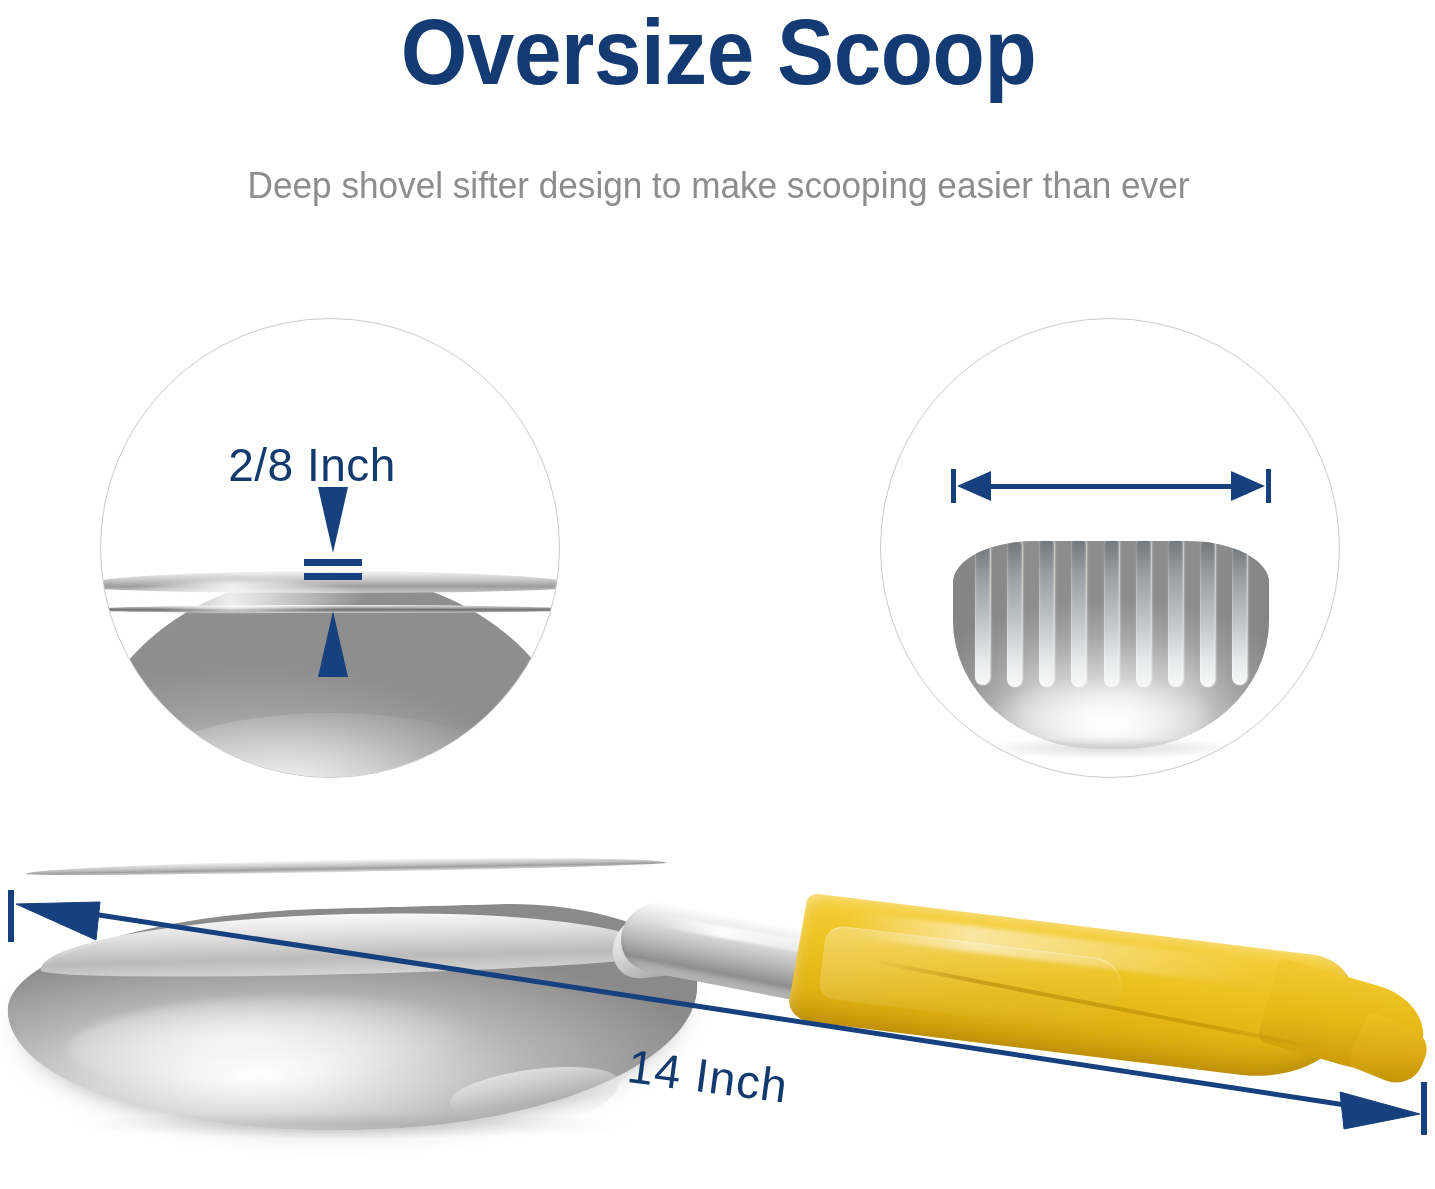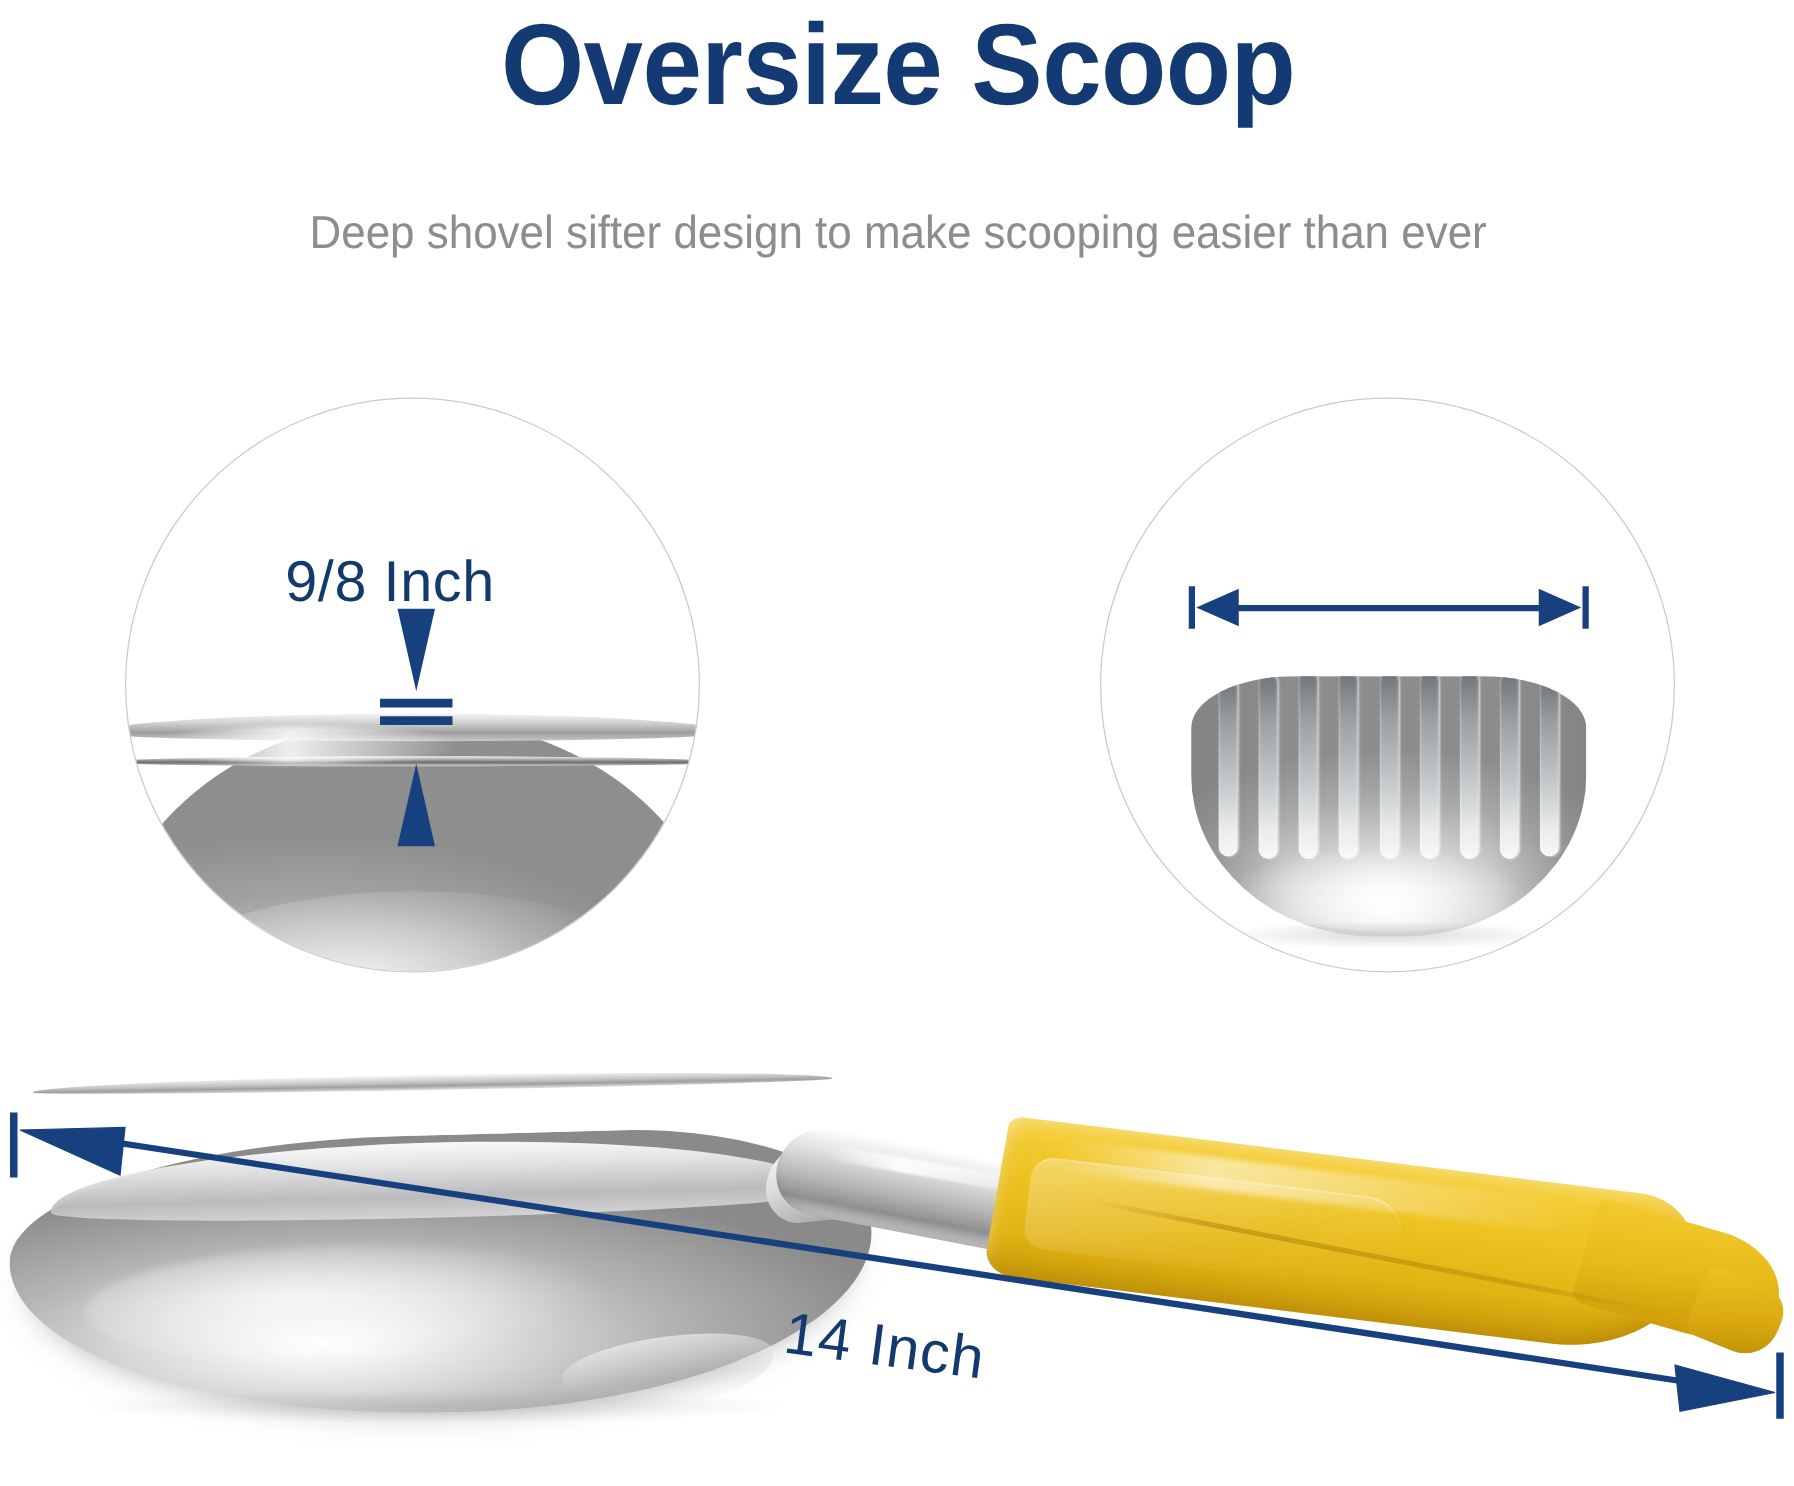--- a/index.html
+++ b/index.html
@@ -362,21 +362,21 @@
         <div class="rim-seam"></div>
         <div class="rim-sheen"></div>
       </div>
       <div class="gauge">
         <div class="tri tri-down"></div>
         <div class="gauge-bar top"></div>
         <div class="gauge-bar bot"></div>
         <div class="tri tri-up"></div>
       </div>
     </div>
-    <div class="callout-label" id="thickness-label">9/8 Inch</div>
+    <div class="callout-label" id="thickness-label">2/8 Inch</div>
   </div>
 
   <div class="callout" id="callout-width">
     <div class="callout-circle">
       <div class="head-scene">
         <div class="scoop-head">
           <div class="head-shade-left"></div>
           <div class="head-shade-right"></div>
           <div class="slots">
             <div class="slot"></div>

